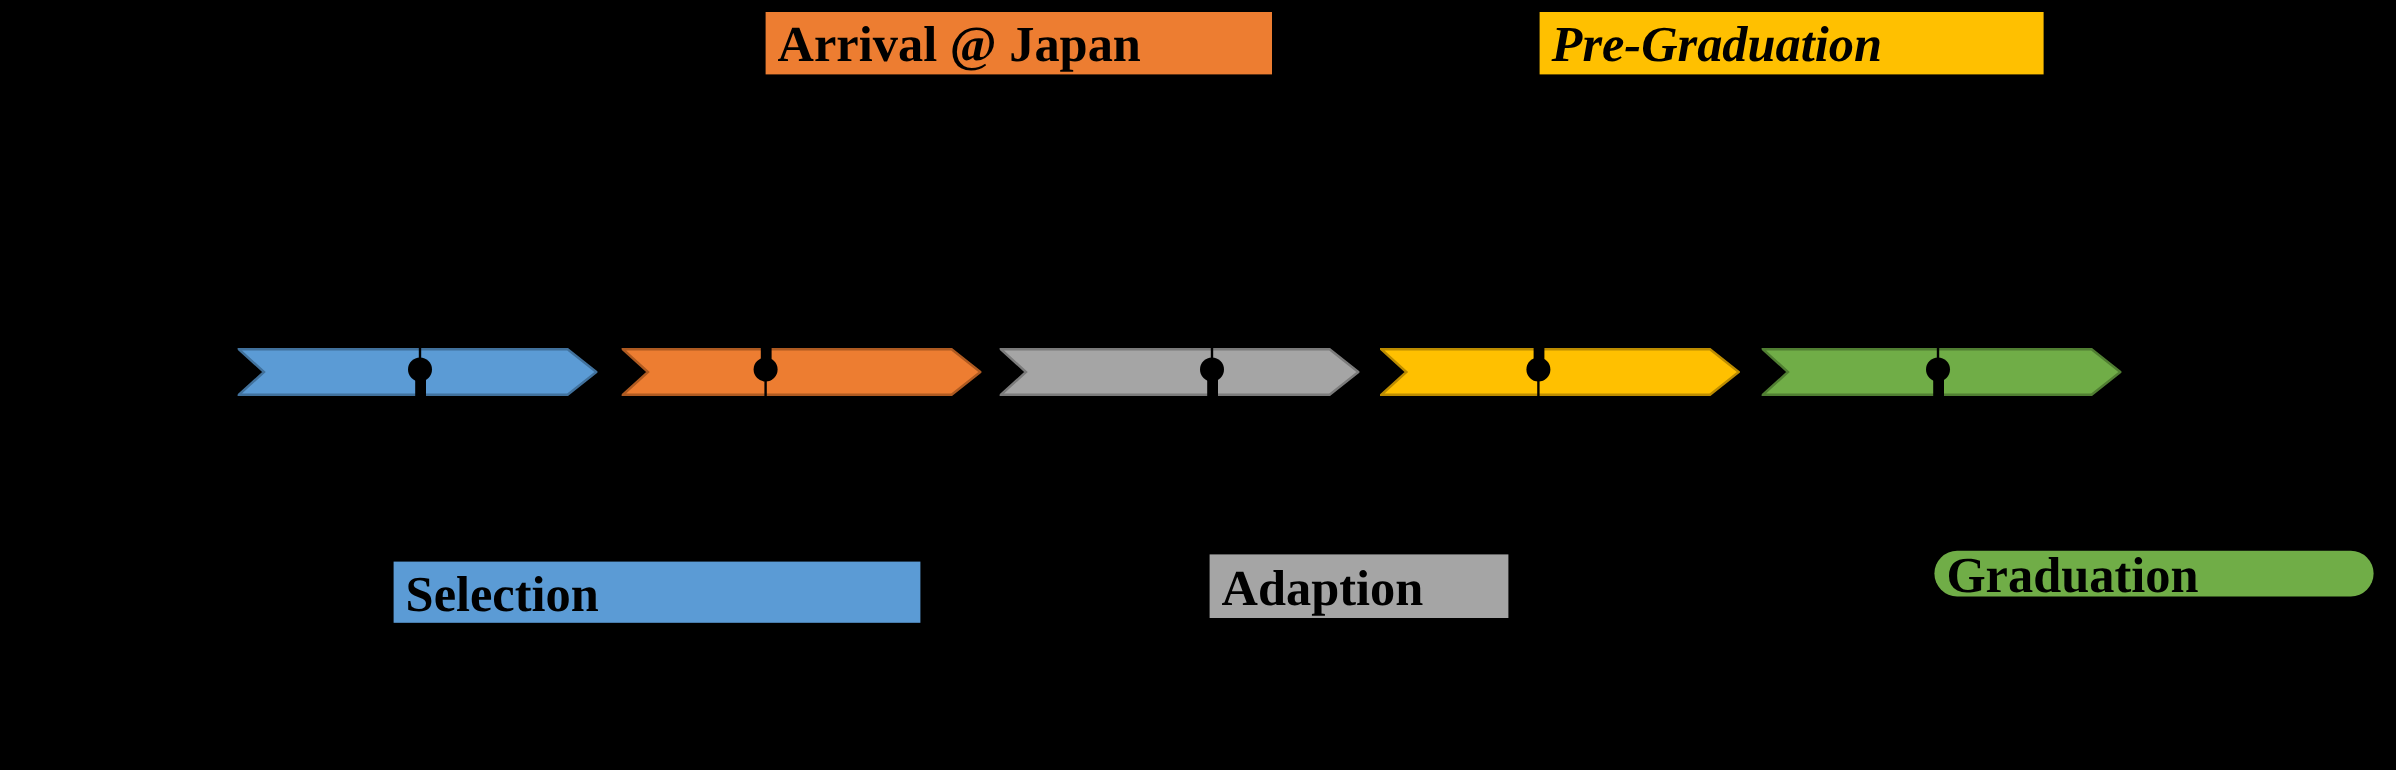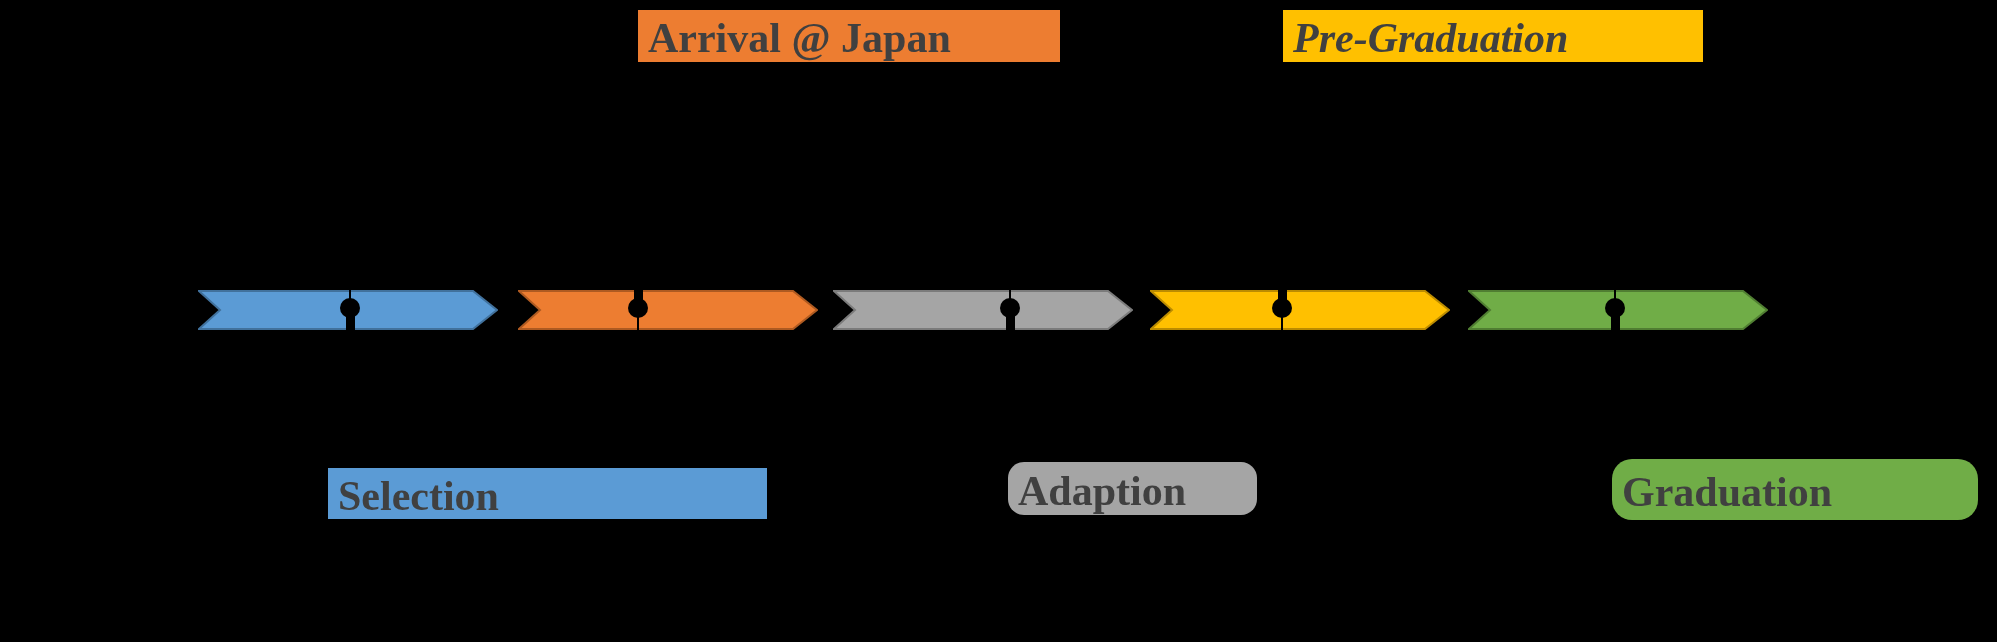--- a/index.html
+++ b/index.html
@@ -56,29 +56,29 @@
   }
   
   .callout {
     position: absolute;
     box-sizing: border-box;
     display: flex;
     align-items: center;
     padding: 4px 8px 0 10px;
     font-weight: bold;
     font-size: 42px;
-    color: #404040;
+    color: #000000;
     white-space: nowrap;
     overflow: hidden;
   }
   .callout.arrival    { left: 638px;  top: 10px;  width: 422px; height: 52px; }
   .callout.pregrad    { left: 1283px; top: 10px;  width: 420px; height: 52px; font-style: italic; }
   .callout.selection  { left: 328px;  top: 468px; width: 439px; height: 51px; }
   .callout.adaption   { left: 1008px; top: 462px; width: 249px; height: 53px; }
-  .callout.graduation { left: 1612px; top: 459px; width: 366px; height: 61px; border-radius: 20px; }
+  .callout.graduation { left: 1612px; top: 459px; width: 366px; height: 38px; border-radius: 20px; }
 </style>
 </head>
 <body>
 
 <div class="stage" style="background: rgb(0, 0, 0);">
 
   <div class="callout arrival" style="background: rgb(237, 125, 49);">
     <span>Arrival @ Japan</span>
   </div>
   <div class="callout pregrad" style="background: rgb(255, 192, 0);">
@@ -126,20 +126,20 @@
       <polygon points="1,1 275,1 299,20 275,39 1,39 22,20" stroke-width="2" fill="#70AD47" stroke="#507E32"></polygon>
     </svg>
     <span class="mline" style="left: 146px; background: rgb(0, 0, 0);"></span>
     <span class="mstem down" style="left: 143px; background: rgb(0, 0, 0);"></span>
     <span class="mdot" style="left: 137px; background: rgb(0, 0, 0);"></span>
   </div>
 
   <div class="callout selection" style="background: rgb(91, 155, 213);">
     <span>Selection</span>
   </div>
-  <div class="callout adaption" style="background: rgb(165, 165, 165); border-radius: 16px;">
+  <div class="callout adaption" style="background: rgb(165, 165, 165);">
     <span>Adaption</span>
   </div>
   <div class="callout graduation" style="background: rgb(112, 173, 71);">
     <span>Graduation</span>
   </div>
 
 </div>
 
 </body></html>

